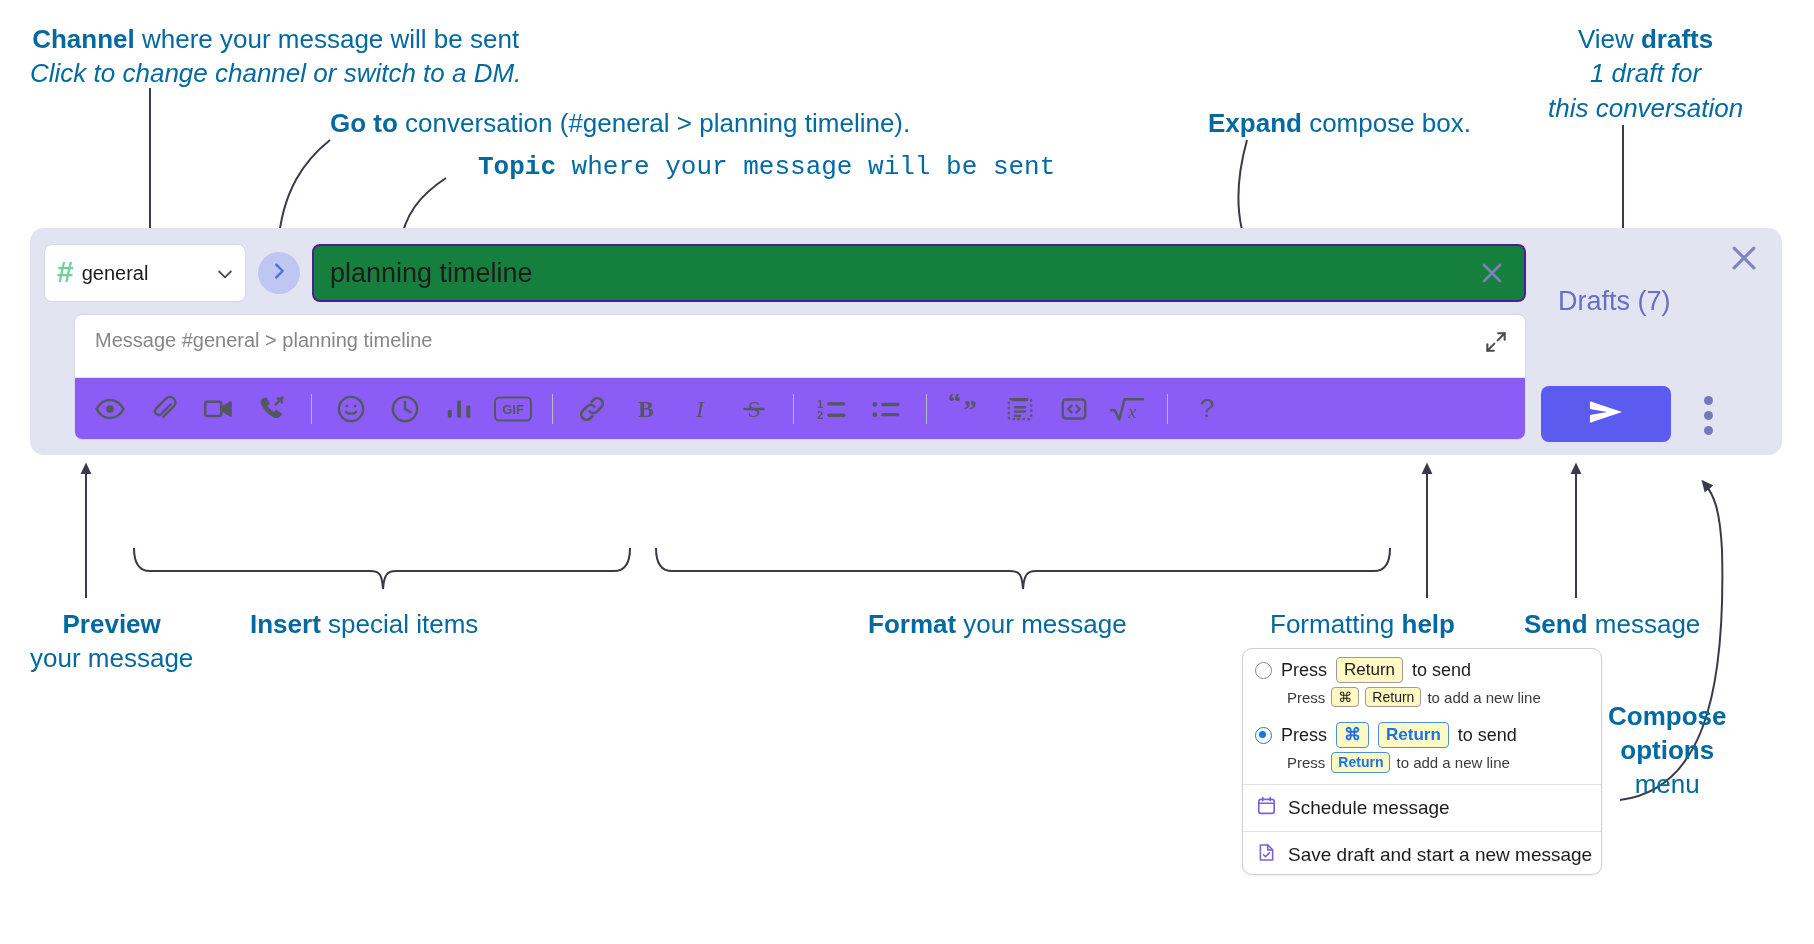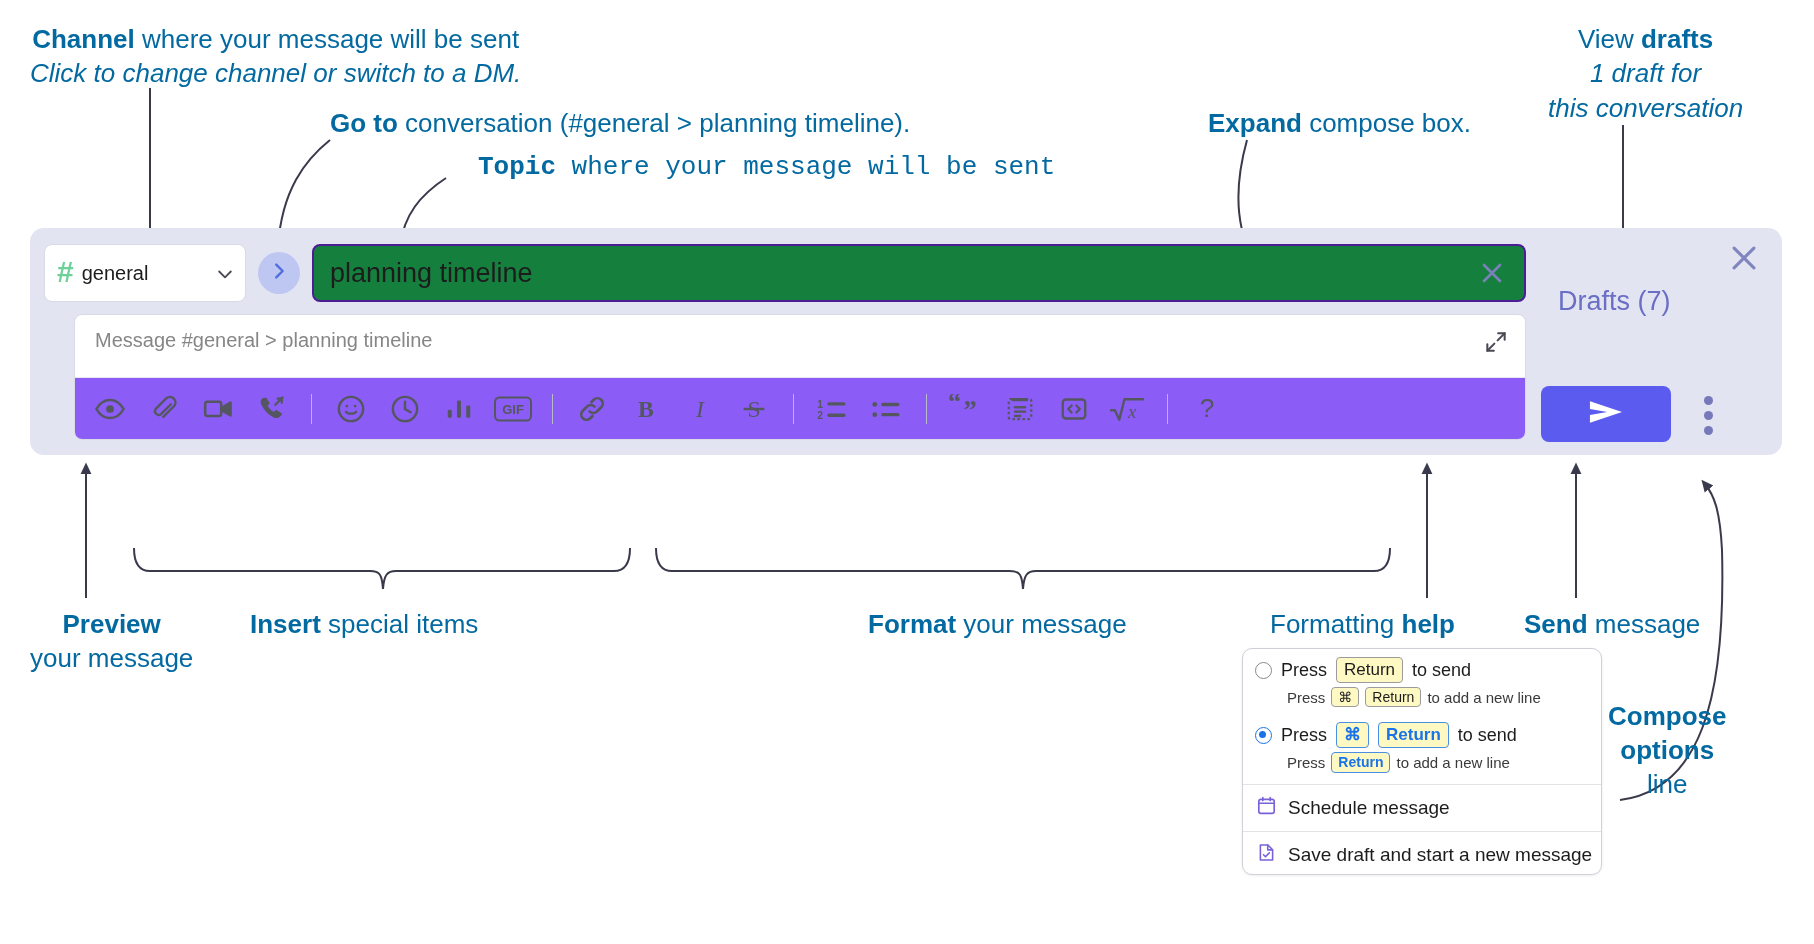--- a/index.html
+++ b/index.html
@@ -384,21 +384,21 @@
   <span>Formatting </span><b>help</b>
 </div>
 
 <div class="anno" style="left:1524px; top:607px;">
   <b>Send</b><span> message</span>
 </div>
 
 <div class="anno" style="left:1608px; top:672px; line-height:1.3;margin-top:28px;">
   <div><b>Compose</b></div>
   <div><b>options</b></div>
-  <div><span>line</span></div>
+  <div><span>menu</span></div>
 </div>
 
 <div id="compose-shell">
 
   <div id="shell-close">
     <svg width="34" height="34" viewBox="0 0 24 24" fill="none" stroke="#8086bd" stroke-width="2.2" stroke-linecap="round">
       <path d="M5 5 L19 19 M19 5 L5 19"></path>
     </svg>
   </div>
 

